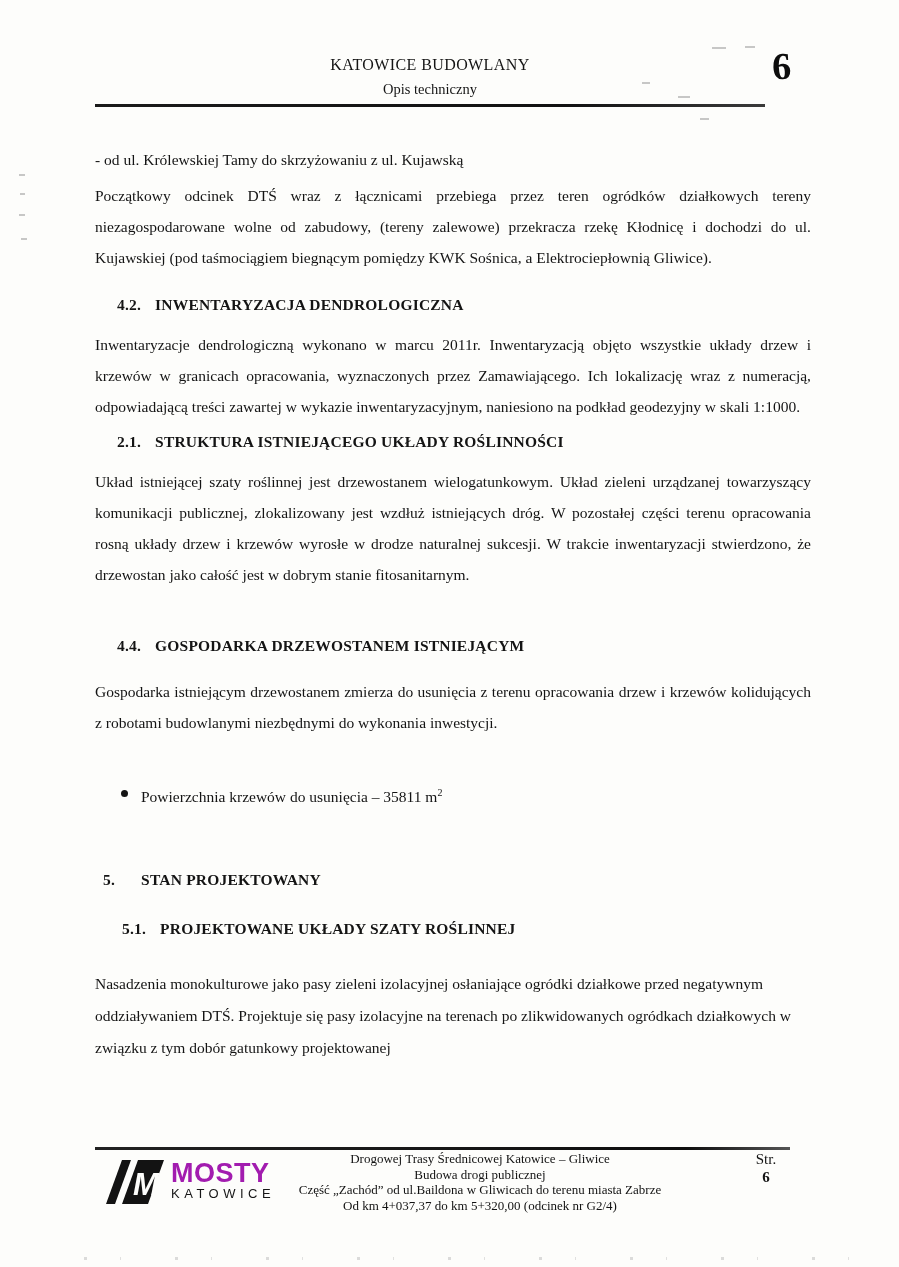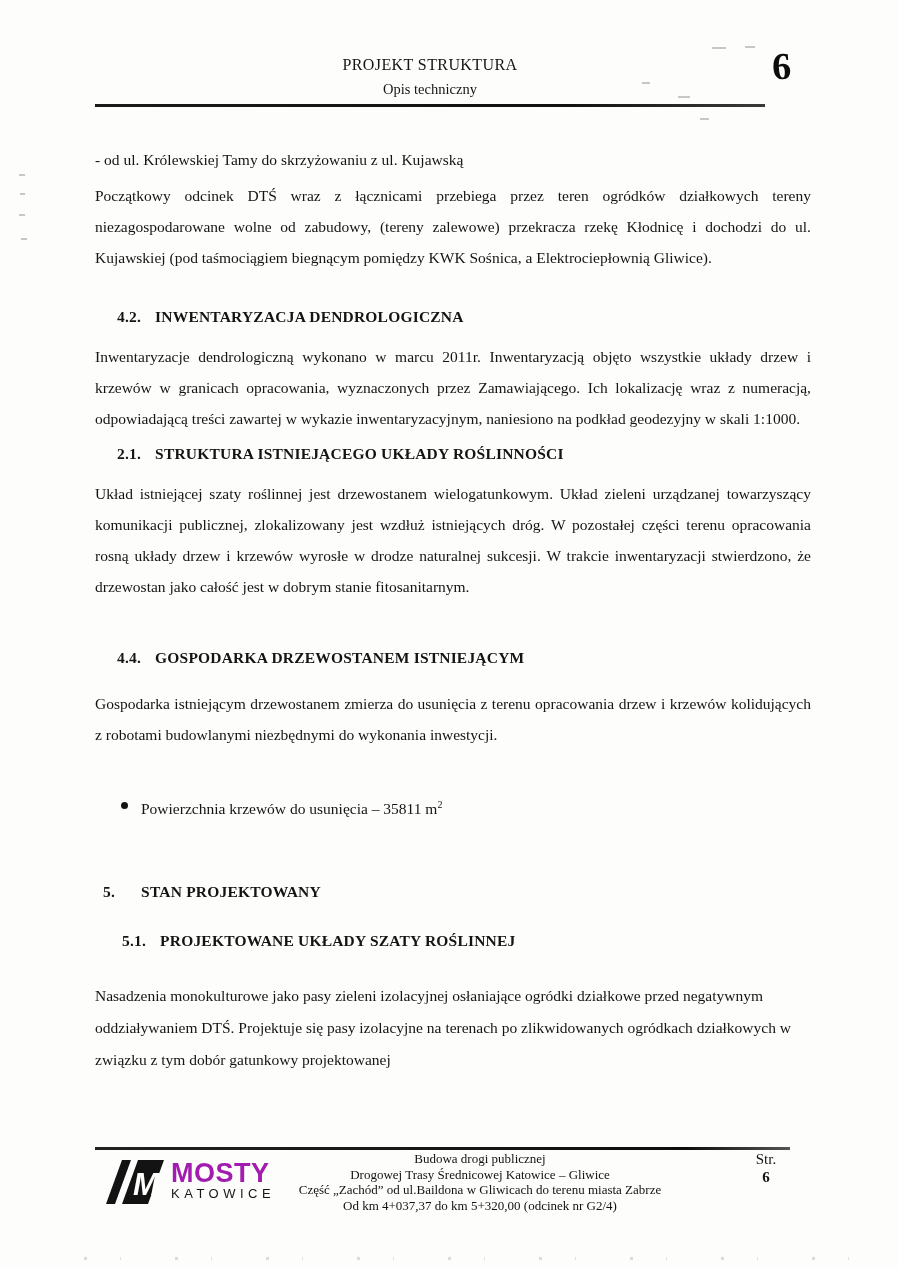--- a/index.html
+++ b/index.html
@@ -23,21 +23,21 @@
     transform:rotate(-3deg); color:#0d0d0d; }
   
   .artifact { position:absolute; background:#9a9a9a; opacity:.55; }
   .speck-row { position:absolute; top:1257px; left:30px; width:840px; height:3px;
     background:repeating-linear-gradient(to right,transparent 0 54px,#b9b9b9 54px 57px,transparent 57px 90px,#c4c4c4 90px 91px);
     opacity:.5; }
   
   .content { position:absolute; top:144px; left:95px; width:716px; font-size:15.5px; line-height:31px; }
   .p-justify { text-align:justify; }
   .intro-line { line-height:31px; margin-bottom:5px; }
-  .para-2 { margin-bottom:28px; }
+  .para-2 { margin-bottom:16px; }
   .sec-heading { font-weight:bold; font-size:15.5px; letter-spacing:0.2px; white-space:nowrap; }
   .h-42 { margin:16px 0 9px 22px; }
   .h-43 { margin:4px 0 9px 22px; }
   .h-44 { margin:40px 0 15px 22px; }
   .h-5  { margin:50px 0 0 8px; }
   .h-51 { margin:18px 0 0 27px; }
   .sec-num { display:inline-block; min-width:34px; }
   .h-5 .sec-num { min-width:34px; }
   .bullets { list-style:none; margin:38px 0 0 24px; }
   .bullets li { line-height:34px; padding-left:22px; position:relative; }
@@ -58,21 +58,21 @@
     font-size:13px; line-height:15.5px; color:#121212; }
   .footer-page { position:absolute; top:1151px; left:736px; width:60px; text-align:center; font-size:15px; }
   .footer-page .num { font-weight:bold; margin-top:1px; font-size:15px; }
 </style>
 </head>
 <body>
 
 <div class="page">
 
   <div class="header">
-    <div class="header-title">PROJEKT STRUKTURA</div>
+    <div class="header-title">KATOWICE BUDOWLANY</div>
     <div class="header-subtitle">Opis techniczny</div>
   </div>
   <div class="header-rule"></div>
   <div class="page-number-top">6</div>
 
   <div class="artifact" style="top:47px;left:712px;width:14px;height:2px;"></div>
   <div class="artifact" style="top:46px;left:745px;width:10px;height:2px;"></div>
   <div class="artifact" style="top:96px;left:678px;width:12px;height:2px;"></div>
   <div class="artifact" style="top:118px;left:700px;width:9px;height:2px;"></div>
   <div class="artifact" style="top:82px;left:642px;width:8px;height:2px;"></div>
@@ -130,22 +130,22 @@
       <polygon points="25,2 32,2 16,46 9,46" fill="#fdfdfb"></polygon>
       <text x="27" y="37" font-family="Liberation Sans, sans-serif" font-size="31" font-weight="bold" font-style="italic" fill="#fdfdfb">M</text>
     </svg>
     <div class="logo-text">
       <div class="logo-name">MOSTY</div>
       <div class="logo-city">KATOWICE</div>
     </div>
   </div>
 
   <div class="footer-center">
+    <div>Drogowej Trasy Średnicowej Katowice – Gliwice</div>
     <div>Budowa drogi publicznej</div>
-    <div>Drogowej Trasy Średnicowej Katowice – Gliwice</div>
     <div>Część „Zachód” od ul.Baildona w Gliwicach do terenu miasta Zabrze</div>
     <div>Od km 4+037,37 do km 5+320,00 (odcinek nr G2/4)</div>
   </div>
 
   <div class="footer-page">
     <div>Str.</div>
     <div class="num">6</div>
   </div>
 
 </div>

